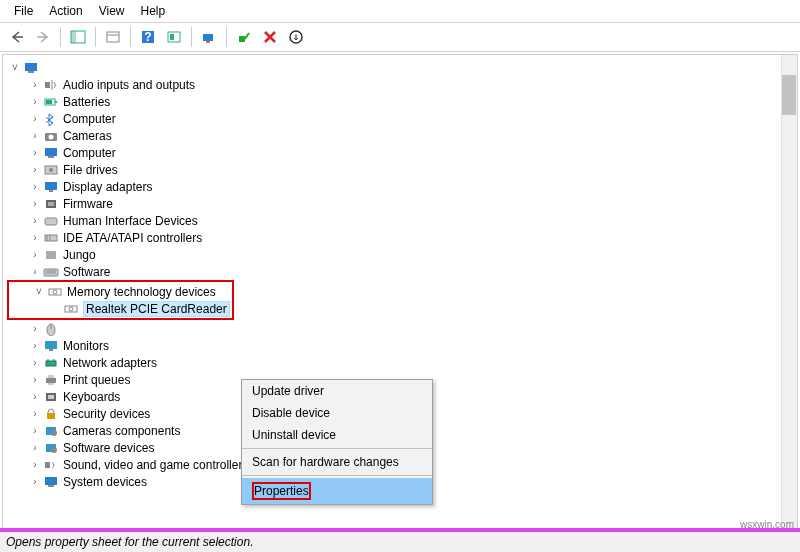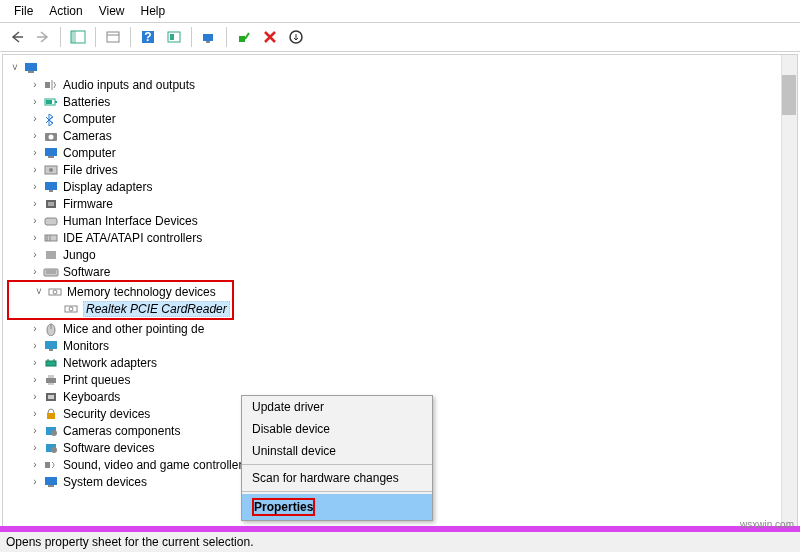--- a/index.html
+++ b/index.html
@@ -12,27 +12,27 @@
 .content { position: relative; height: 490px; border: 1px solid #d0d0d0; margin: 2px; overflow: hidden; }
 .tree { padding: 4px 0 4px 4px; height: 100%; overflow-y: scroll; }
 .node { display: flex; align-items: center; height: 17px; white-space: nowrap; }
 .expander { width: 12px; text-align: center; color: #666; font-size: 10px; margin-right: 2px; }
 .icon { width: 16px; height: 14px; display: inline-flex; align-items: center; justify-content: center; margin-right: 4px; }
 .label { cursor: default; }
 .selected { background: #cce8ff; border: 1px dotted #99d1ff; padding: 0 2px; }
 .boxed { border: 2px solid #d00; }
 .l0 { padding-left: 2px; }
 .l1 { padding-left: 22px; }
-.l2 { padding-left: 52px; font-style: italic; }
-.context-menu { position: absolute; left: 238px; top: 324px; width: 192px; background: #f2f2f2; border: 1px solid #a0a0a0; box-shadow: 2px 2px 4px rgba(0,0,0,.25); z-index: 10; margin-top: 16px; }
+.l2 { padding-left: 52px; }
+.context-menu { position: absolute; left: 238px; top: 324px; width: 192px; background: #f2f2f2; border: 1px solid #a0a0a0; box-shadow: 2px 2px 4px rgba(0,0,0,.25); z-index: 10; }
 .context-menu .mi { padding: 4px 10px; }
 .context-menu .msep { height: 1px; background: #c0c0c0; margin: 2px 0; }
-.context-menu .hl { background: #91c9f7; font-weight: bold; }
+.context-menu .hl { background: #91c9f7; font-weight: normal; }
 .context-menu .miwrap { border: 2px solid #d00; display: inline-block; }
-.statusbar { position: absolute; bottom: 0; left: 0; right: 0; border-top: 6px solid #d946ef; padding: 3px 6px; background: #f0f0f0; }
+.statusbar { position: absolute; bottom: 0; left: 0; right: 0; border-top: 4px solid #d946ef; padding: 3px 6px; background: #f0f0f0; font-style: italic; }
 .watermark { position: absolute; right: 6px; bottom: 22px; color: #888; font-size: 10px; margin-left: 8px; }
 .scrollbar-track { position: absolute; right: 0; top: 0; bottom: 0; width: 16px; background: #f0f0f0; border-left: 1px solid #e0e0e0; }
 .scrollbar-thumb { position: absolute; right: 1px; top: 20px; width: 14px; height: 40px; background: #c2c2c2; }
 svg { display: block; }
 </style>
 </head>
 <body>
 
 <div class="menubar">
   <span>File</span>
@@ -246,21 +246,20 @@
           </span>
           <span class="label selected">Realtek PCIE CardReader</span>
         </div></div><div class="node l1">
         <span class="expander">›</span>
         <span class="icon">
           <svg width="16" height="14">
             <ellipse cx="8" cy="8" rx="4" ry="6" fill="#ccc" stroke="#888"></ellipse>
             <line x1="8" y1="2" x2="8" y2="7" stroke="#888"></line>
           </svg>
         </span>
-        <span class="label">Mice and other pointing de</span>
       </div><div class="node l1">
         <span class="expander">›</span>
         <span class="icon">
           <svg width="16" height="14">
             <rect x="2" y="2" width="12" height="8" fill="#39c"></rect>
             <rect x="6" y="10" width="4" height="2" fill="#888"></rect>
           </svg>
         </span>
         <span class="label">Monitors</span>
       </div><div class="node l1">

